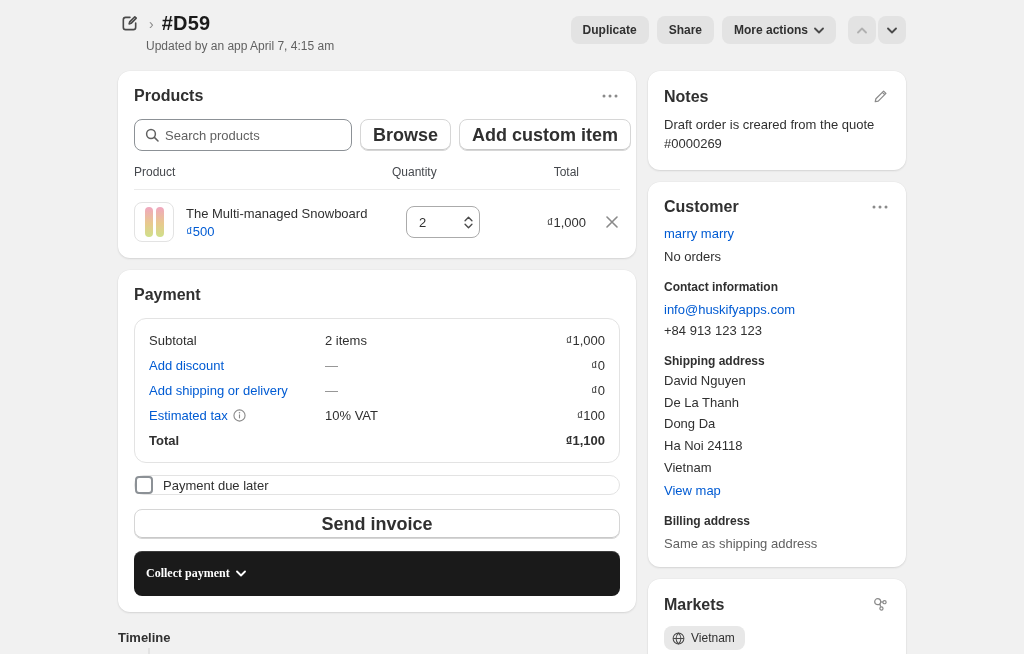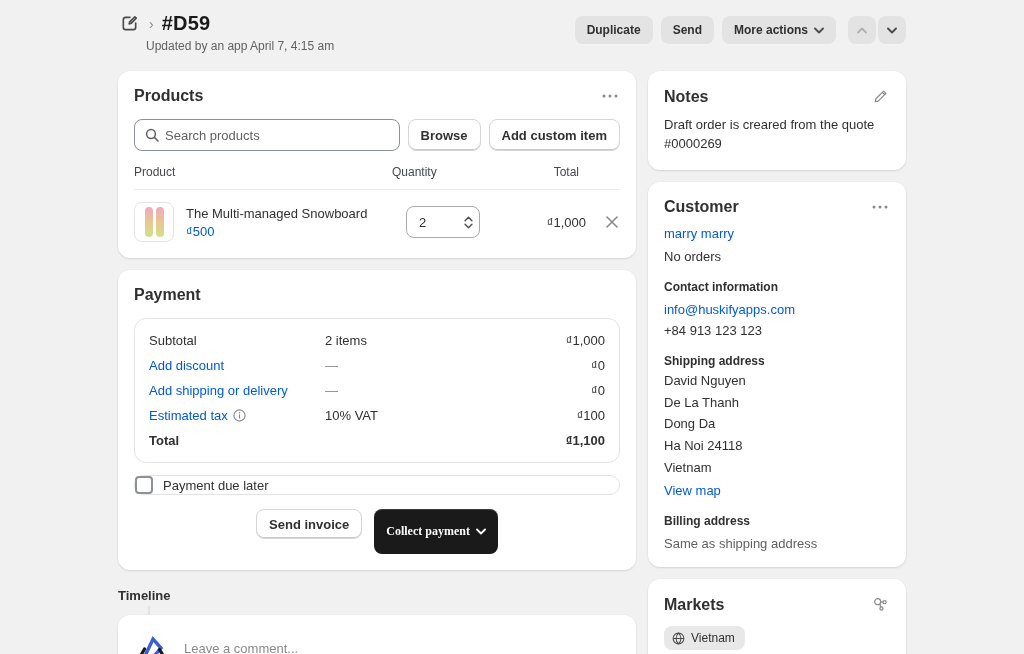--- a/index.html
+++ b/index.html
@@ -43,21 +43,21 @@
   
   .search-row { display:flex; gap:8px; margin-top:14px; }
   .search-box {
     flex:1; display:flex; align-items:center; gap:6px;
     border:1px solid #8c9196; border-radius:8px; height:32px; padding:0 10px; background:#fff;
   }
   .search-box input { border:none; outline:none; flex:1; font-size:13px; color:#303030; font-family:inherit; background:transparent; }
   .search-box input::placeholder { color:#616161; }
   .btn-white {
     background:#fff; border:1px solid #d6d6d6; box-shadow:inset 0 -1px 0 #c9c9c9;
-    border-radius:8px; height:32px; padding:0 12px; font-size:13px; font-weight:600;
+    border-radius:8px; height:32px; padding:0 12px; font-size:18px; font-weight:600;
     color:#303030; cursor:pointer; white-space:nowrap; font-family:inherit;
   }
   .ptable-head { display:flex; align-items:center; margin-top:14px; padding-bottom:10px; border-bottom:1px solid #ebebeb; font-size:12px; color:#45484d;gap:7px; }
   .col-name { flex:1; }
   .col-qty { width:104px; }
   .col-total { width:76px; text-align:right; }
   .col-x { width:34px; }
   .prow { display:flex; align-items:center; padding-top:12px; }
   .pthumb {
     width:40px; height:40px; border:1px solid #e3e3e3; border-radius:8px; background:#fff;
@@ -77,21 +77,21 @@
   .pay-row { display:grid; grid-template-columns:176px 1fr auto; align-items:center; margin-bottom:10px; }
   .pay-row:last-child { margin-bottom:0; }
   .pay-mid { color:#303030; }
   .pay-mid.dash { color:#8a8a8a; }
   .pay-amt { text-align:right; }
   .blue { color:#005bd3; text-decoration:none; cursor:pointer; }
   .bold { font-weight:bold; }
   .tax-label { display:inline-flex; align-items:center; gap:5px; }
   .due-box { border:1px solid #e3e3e3; border-radius:12px; margin-top:12px; display:flex; align-items:center; gap:10px; }
   .checkbox { width:18px; height:18px; border:2px solid #8c9196; border-radius:4px; background:#fff; cursor:pointer; }
-  .pay-foot { display:flex; justify-content:center; gap:12px; margin-top:14px; }
+  .pay-foot { display:flex; justify-content:space-between; gap:12px; margin-top:14px;flex-direction:column; }
   .btn-dark {
     background:#1a1a1a; color:#fff; border:none; border-radius:8px; height:45px;
     padding:0 12px; font-size:12px; font-weight:600; display:inline-flex; align-items:center; gap:6px;
     cursor:pointer; box-shadow:inset 0 1px 0 rgba(255,255,255,.15); font-family:Liberation Serif, serif;
   }
   .btn-white.h30 { height:30px; }
 
   
   .timeline { position:relative; }
   .tl-spine { position:absolute; left:30px; top:24px; bottom:-40px; width:2px; background:#e3e3e3; }
@@ -127,21 +127,21 @@
             <path d="M15.6 2.9l1.5 1.5-5.4 5.4-2.1.6.6-2.1z"></path>
           </svg>
         </span>
         <span class="crumb-sep">›</span>
         <h1 class="hdr-title">#D59</h1>
       </div>
       <div class="hdr-sub">Updated by an app April 7, 4:15 am</div>
     </div>
     <div class="hdr-actions">
       <button class="btn-gray">Duplicate</button>
-      <button class="btn-gray">Send</button>
+      <button class="btn-gray">Share</button>
       <button class="btn-gray">
         <span>More actions</span>
         <svg width="10" height="7" viewBox="0 0 10 7" fill="none" stroke="#4a4a4a" stroke-width="1.8" stroke-linecap="round" stroke-linejoin="round">
             <path d="M1 1.5l4 4 4-4"></path>
           </svg>
       </button>
       <div class="pager">
         <button class="btn-gray btn-sq">
           <svg width="10" height="7" viewBox="0 0 10 7" fill="none" stroke="#b0b0b0" stroke-width="1.8" stroke-linecap="round" stroke-linejoin="round">
               <path d="M1 5.5l4-4 4 4"></path>

